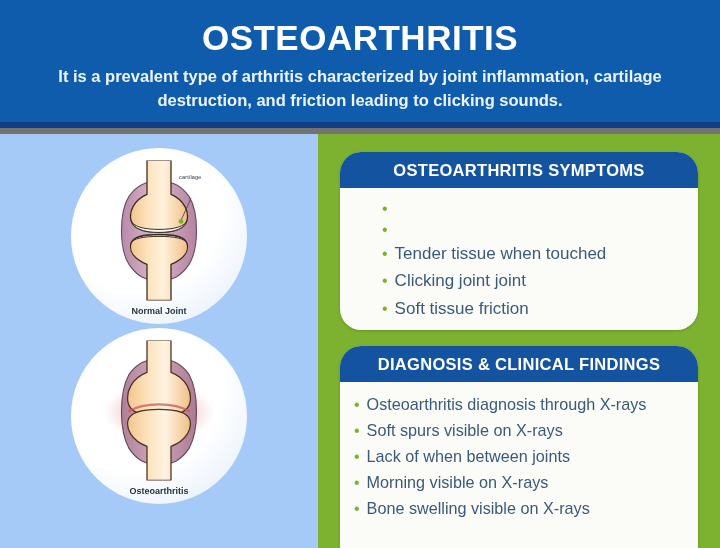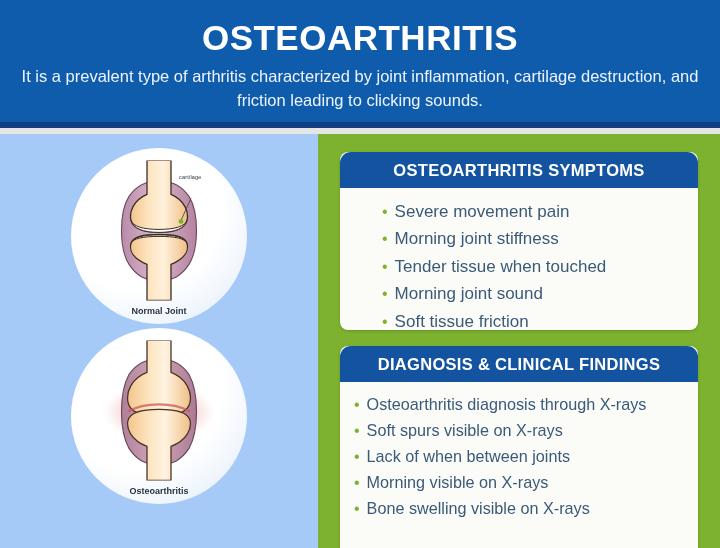--- a/index.html
+++ b/index.html
@@ -5,21 +5,21 @@
   * { margin:0; padding:0; box-sizing:border-box; }
   html, body {
     width:720px; height:548px;
     font-family:"Liberation Sans", sans-serif;
     overflow:hidden;
     background:#a6caf7;
   }
   .infographic {
     position:relative;
     width:720px; height:548px;
-    background:#e5e5e5;
+    background:#737373;
     overflow:hidden;
   }
 
   
   .header {
     position:absolute; left:0; top:0;
     width:720px; height:128px;
     background:#0f5cad;
     border-bottom:6px solid #123f82;
     text-align:center;
@@ -31,20 +31,21 @@
     color:#ffffff;
     letter-spacing:0.5px;
     line-height:1.05;
   }
   .header-sub {
     margin-top:8px;
     font-size:16.5px;
     color:#eef4fc;
     line-height:1.45;
     padding:0 14px;
+    font-weight:bold;
   }
 
   
   .left-col {
     position:absolute; left:0; top:134px;
     width:318px; height:414px;
     background:#a6caf7;
   }
   .joint-fig {
     position:absolute;
@@ -89,21 +90,21 @@
     position:absolute; left:318px; top:134px;
     width:402px; height:414px;
     background:#7cb22f;
   }
 
   .card {
     position:absolute;
     left:22px;
     width:358px;
     background:#fbfcf7;
-    border-radius:8px;
+    border-radius:21px;
     box-shadow:0 1px 3px rgba(0,0,0,0.18);
     overflow:hidden;
   }
   .card.symptoms  { top:18px;  height:178px; }
   .card.diagnosis { top:212px; height:220px; }
 
   .card-head {
     background:#14539f;
     height:36px;
     display:flex;
@@ -223,33 +224,31 @@
   <div class="green-panel">
 
     <div class="card symptoms">
       <div class="card-head">
         <span class="card-head-text">OSTEOARTHRITIS SYMPTOMS</span>
       </div>
       <div class="card-body">
         <ul class="card-list">
           <li>
             <span class="bullet">•</span>
-            <span>Severe movement pain</span>
-          </li>
-          <li>
-            <span class="bullet">•</span>
-            <span>Morning joint stiffness</span>
+          </li>
+          <li>
+            <span class="bullet">•</span>
           </li>
           <li>
             <span class="bullet">•</span>
             <span>Tender tissue when touched</span>
           </li>
           <li>
             <span class="bullet">•</span>
-            <span>Morning joint sound</span>
+            <span>Clicking joint joint</span>
           </li>
           <li>
             <span class="bullet">•</span>
             <span>Soft tissue friction</span>
           </li>
         </ul>
       </div>
     </div>
 
     <div class="card diagnosis">

